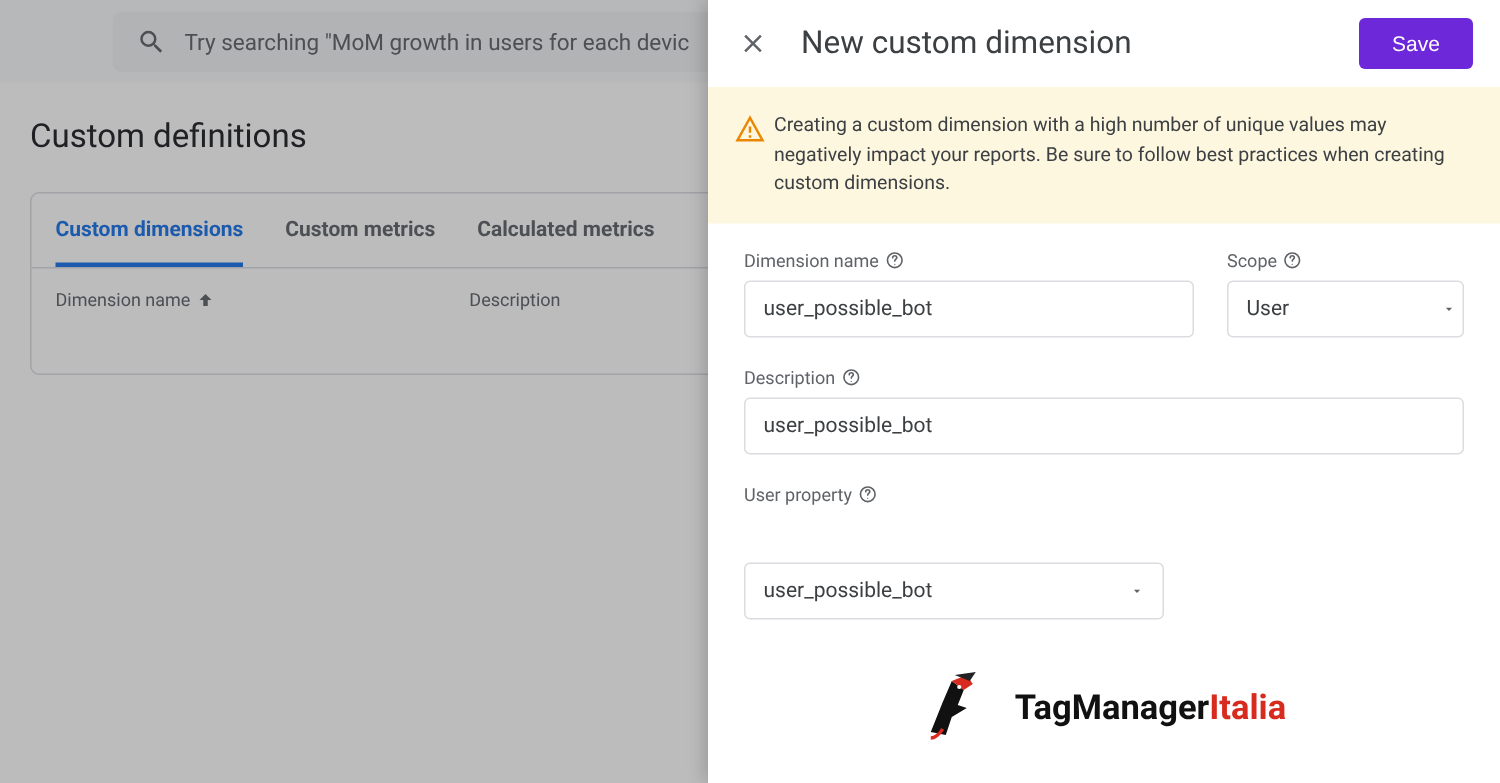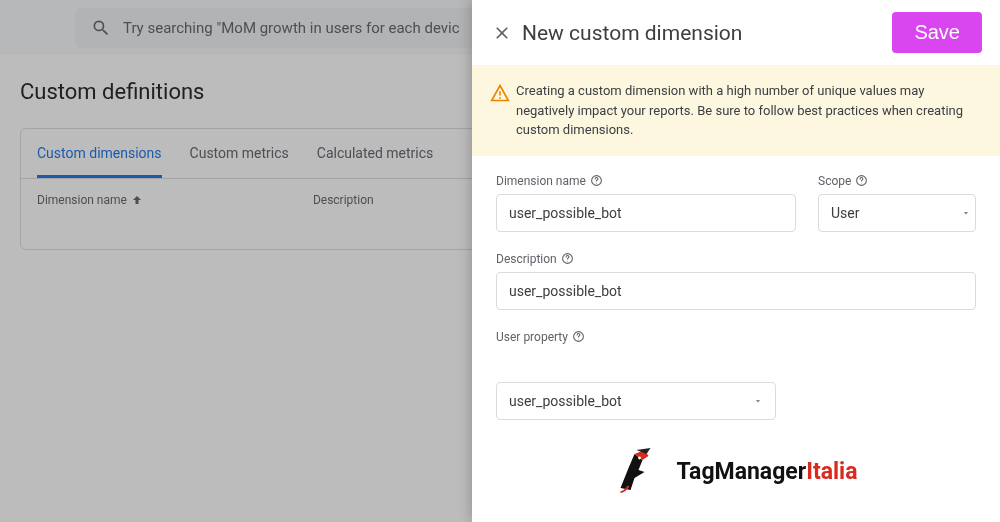--- a/index.html
+++ b/index.html
@@ -56,21 +56,21 @@
   }
   .tabs {
     display: flex;
     border-bottom: 1px solid #dadce0;
     padding: 0 16px;
     gap: 28px;
   }
   .tab {
     padding: 16px 0 14px;
     font-size: 14px;
-    font-weight: 400;
+    font-weight: 700;
     color: #5f6368;
     border-bottom: 3px solid transparent;
     cursor: pointer;
   }
   .tab.active {
     color: #1a73e8;
     border-bottom-color: #1a73e8;
   }
   .table-header {
     display: flex;
@@ -96,40 +96,40 @@
     height: 522px;
     background: #fff;
     box-shadow: -2px 0 12px rgba(0,0,0,0.2);
     display: flex;
     flex-direction: column;
   }
   .panel-header {
     display: flex;
     align-items: center;
     padding: 12px 18px;
-    gap: 8px;
+    gap: 20px;
   }
   .close-btn {
     width: 24px; height: 24px;
     display: flex; align-items: center; justify-content: center;
     cursor: pointer;
     color: #5f6368;
   }
   .panel-title {
     font-size: 21px;
     color: #3c4043;
     flex: 1;
   }
   .save-btn {
-    background: #d946ef;
+    background: #6d28d9;
     color: #fff;
     border: none;
     border-radius: 4px;
     padding: 9px 22px;
-    font-size: 20px;
+    font-size: 14px;
     font-weight: 500;
     cursor: pointer;
   }
   .warning {
     background: #fef7e0;
     padding: 16px 20px 16px 18px;
     display: flex;
     gap: 6px;
     font-size: 13px;
     color: #3c4043;

